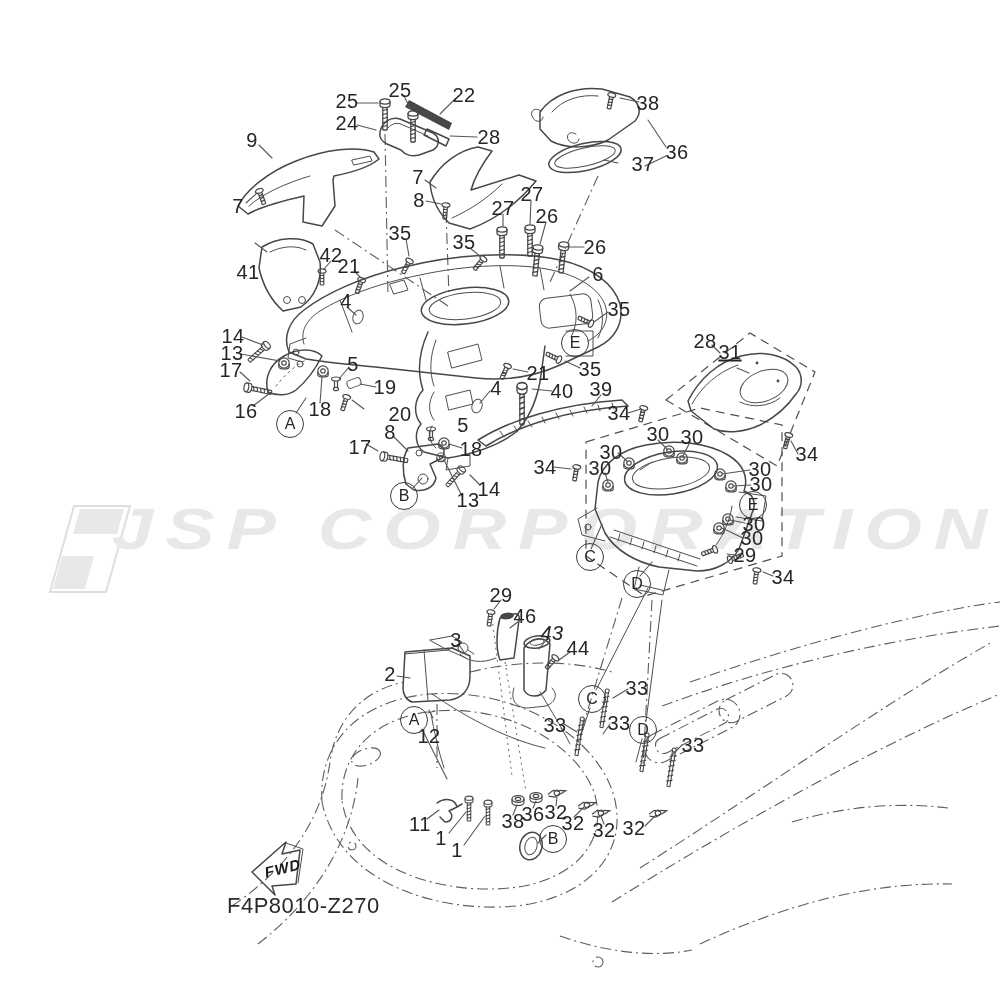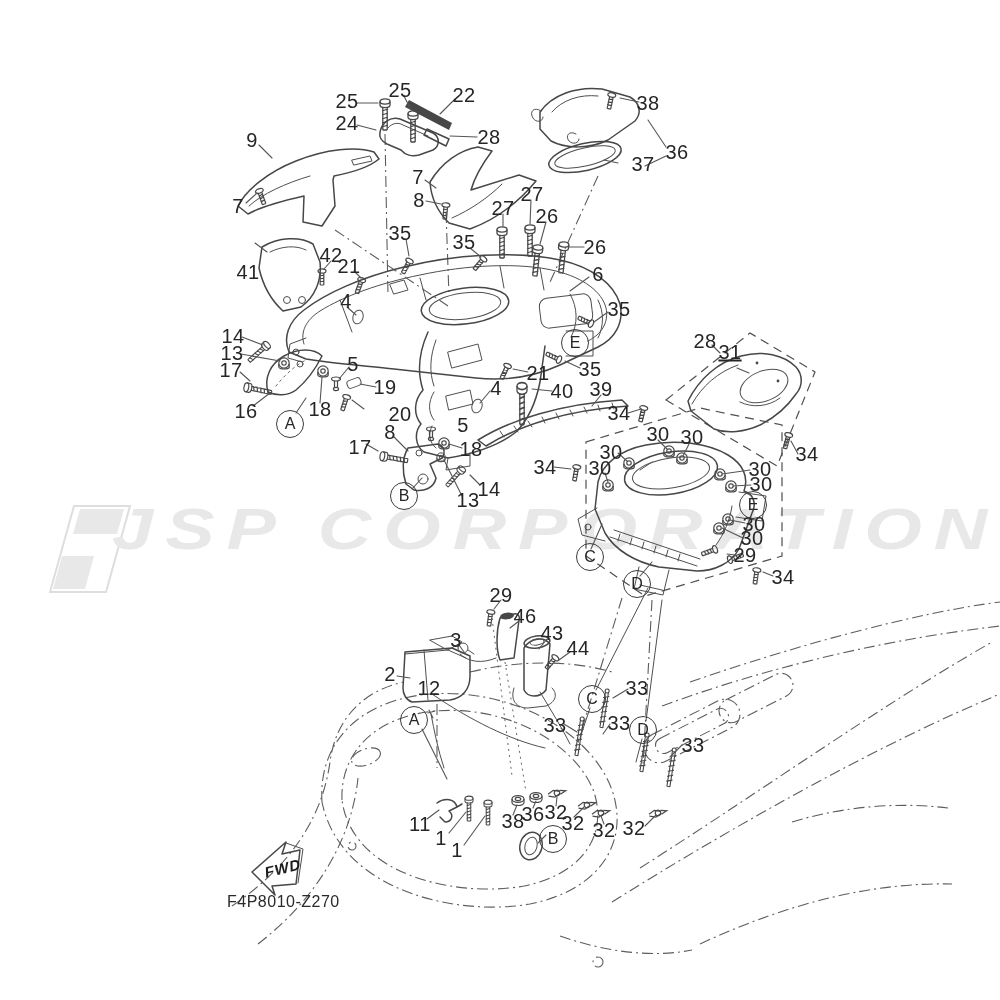--- a/index.html
+++ b/index.html
@@ -20,21 +20,21 @@
   .fl{fill:#474747;stroke:none;}
   .wmfill{fill:#e8e8e8;stroke:none;}
   .wmline{fill:none;stroke:#dedede;stroke-width:2;}
   
   #labels{position:absolute;inset:0;z-index:3;}
   .plbl{position:absolute;transform:translate(-50%,-50%);font-size:20px;color:#262626;
         letter-spacing:.5px;white-space:nowrap;}
   .rlbl{position:absolute;transform:translate(-50%,-50%);width:26px;height:26px;
         border:1.8px solid #3c3c3c;border-radius:50%;display:flex;align-items:center;
         justify-content:center;font-size:16px;color:#262626;background:transparent;}
-  .code{position:absolute;left:227px;top:893px;font-size:16px;color:#2a2a2a;letter-spacing:.5px;}
+  .code{position:absolute;left:227px;top:893px;font-size:22px;color:#2a2a2a;letter-spacing:.5px;}
   .fwd{position:absolute;left:283px;top:868px;transform:translate(-50%,-50%) rotate(-14deg) skewX(-12deg);
        font-size:15px;font-weight:bold;color:#1d1d1d;letter-spacing:1px;}
 </style>
 </head>
 <body>
 
 <div id="stage">
 
   <div id="wm">
     <svg width="1000" height="1000">
@@ -390,24 +390,24 @@
       <span class="plbl" style="left: 463px; top: 425px;">5</span>
       <span class="plbl" style="left: 390px; top: 432px;">8</span>
       <span class="plbl" style="left: 360px; top: 447px;">17</span>
       <span class="plbl" style="left: 471px; top: 449px;">18</span>
       <span class="plbl" style="left: 489px; top: 489px;">14</span>
       <span class="plbl" style="left: 468px; top: 500px;">13</span>
       <span class="plbl" style="left: 545px; top: 467px;">34</span>
       <span class="plbl" style="left: 501px; top: 595px;">29</span>
       <span class="plbl" style="left: 525px; top: 616px;">46</span>
       <span class="plbl" style="left: 456px; top: 640px;">3</span>
-      <span class="plbl" style="left: 552px; top: 633px;">43</span>
+      <span class="plbl" style="left: 552px; top: 633px; font-style: italic;">43</span>
       <span class="plbl" style="left: 578px; top: 648px;">44</span>
       <span class="plbl" style="left: 390px; top: 674px;">2</span>
-      <span class="plbl" style="left: 429px; top: 688px;">12</span>
+      <span class="plbl" style="left: 429px; top: 736px;">12</span>
       <span class="plbl" style="left: 637px; top: 688px;">33</span>
       <span class="plbl" style="left: 555px; top: 725px;">33</span>
       <span class="plbl" style="left: 619px; top: 723px;">33</span>
       <span class="plbl" style="left: 693px; top: 745px;">33</span>
       <span class="plbl" style="left: 420px; top: 824px;">11</span>
       <span class="plbl" style="left: 441px; top: 838px;">1</span>
       <span class="plbl" style="left: 457px; top: 850px;">1</span>
       <span class="plbl" style="left: 513px; top: 821px;">38</span>
       <span class="plbl" style="left: 533px; top: 814px;">36</span>
       <span class="plbl" style="left: 556px; top: 812px;">32</span>

